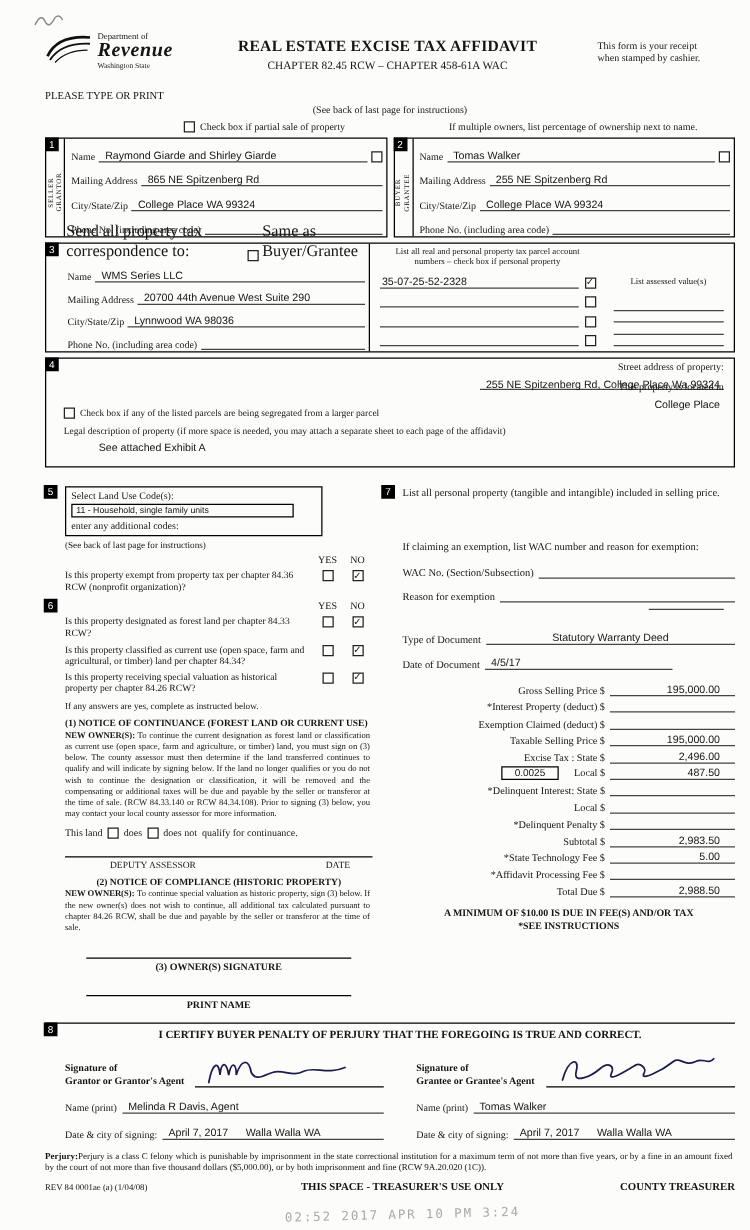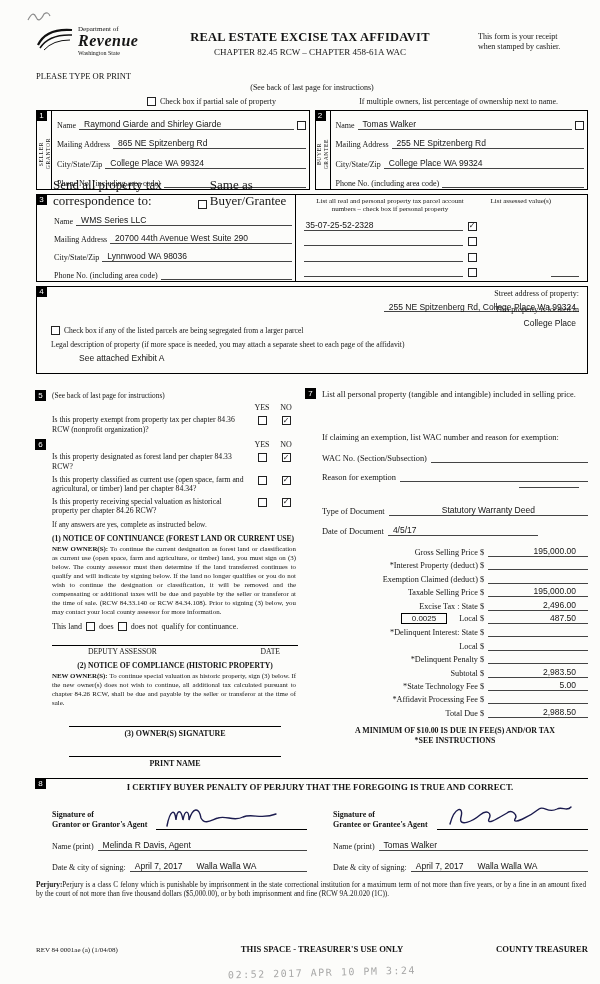--- a/index.html
+++ b/index.html
@@ -59,21 +59,21 @@
   .vlab span { writing-mode:vertical-rl; transform:rotate(180deg); font-size:5.6px; letter-spacing:0.6px; }
   .pfields { margin-left:17px; height:100%; display:flex; flex-direction:column; }
   .frow { display:flex; align-items:flex-end; flex:1; padding:0 3px 1px 3px; gap:3px; }
   .u { flex:1; border-bottom:1px solid #444; padding:0 3px 0 5px; min-height:10px; }
 
   
   .sec3 { border:1px solid #000; margin-top:4px; height:88px; display:flex; position:relative; }
   .s3-left { width:47%; border-right:1px solid #000; display:flex; flex-direction:column; padding-left:14px; }
   .s3-send { display:flex; align-items:flex-end; gap:3px; font-size:13px; padding:3px 2px 0 2px; height:14px; }
   .s3-mid { width:34%; padding:2px 6px 2px 8px; display:flex; flex-direction:column; }
-  .s3-right { flex:1; padding:2px 8px; display:flex; flex-direction:row; }
+  .s3-right { flex:1; padding:2px 8px; display:flex; flex-direction:column;margin-top:24px; }
   .colhdr { font-size:7px; line-height:1.2; text-align:center; height:20px; }
   .prow { display:flex; align-items:flex-end; gap:5px; flex:1; padding-bottom:2px; }
   .pline { flex:1; border-bottom:1px solid #444; padding:0 2px; min-height:10px; }
   .aline { border-bottom:1px solid #444; flex:1; margin-bottom:2px; }
 
   
   .sec4 { border:1px solid #000; margin-top:4px; height:88px; padding:2px 8px 0 14px; position:relative; display:flex; flex-direction:column; }
   .s4row { display:flex; align-items:flex-end; gap:4px; height:16px;flex-direction:column; }
   .s4chk { display:flex; align-items:center; gap:4px; height:14px; font-size:7.6px; margin-top:2px; }
   .s4leg { font-size:7.6px; margin-top:3px; }
@@ -316,20 +316,25 @@
     <div class="s4leg">Legal description of property (if more space is needed, you may attach a separate sheet to each page of the affidavit)</div>
     <div class="s4val val">See attached Exhibit A</div>
   </div>
 
   <div class="main">
 
     <div class="col-l">
 
       <div class="sect">
         <div class="badge">5</div>
+        <div class="lu-box">
+          <div class="lbl">Select Land Use Code(s):</div>
+          <div class="code-rect">11 - Household, single family units</div>
+          <div class="lbl">enter any additional codes:</div>
+        </div>
         <div class="sm" style="margin-top:2px">(See back of last page for instructions)</div>
         <div class="ynhdr">
           <span class="yncell">YES</span>
           <span class="yncell">NO</span>
         </div>
         <div class="qrow">
           <span class="qtxt">Is this property exempt from property tax per chapter 84.36 RCW (nonprofit organization)?</span>
           <span class="cbcell">
               <span class="cb"></span>
             </span>

